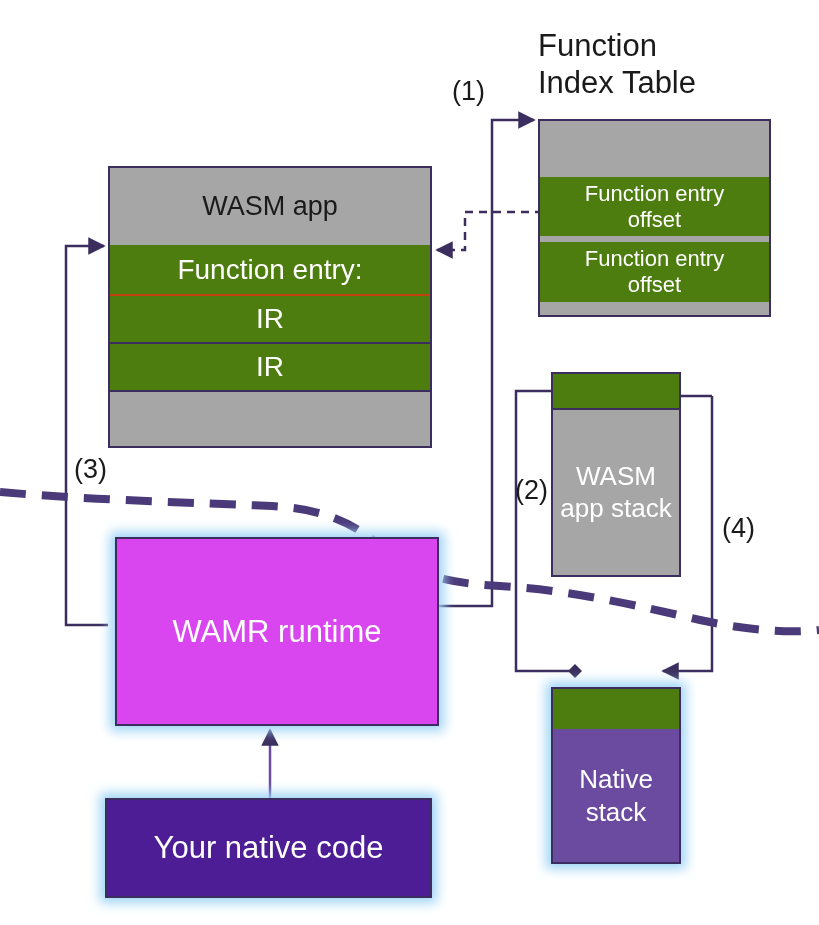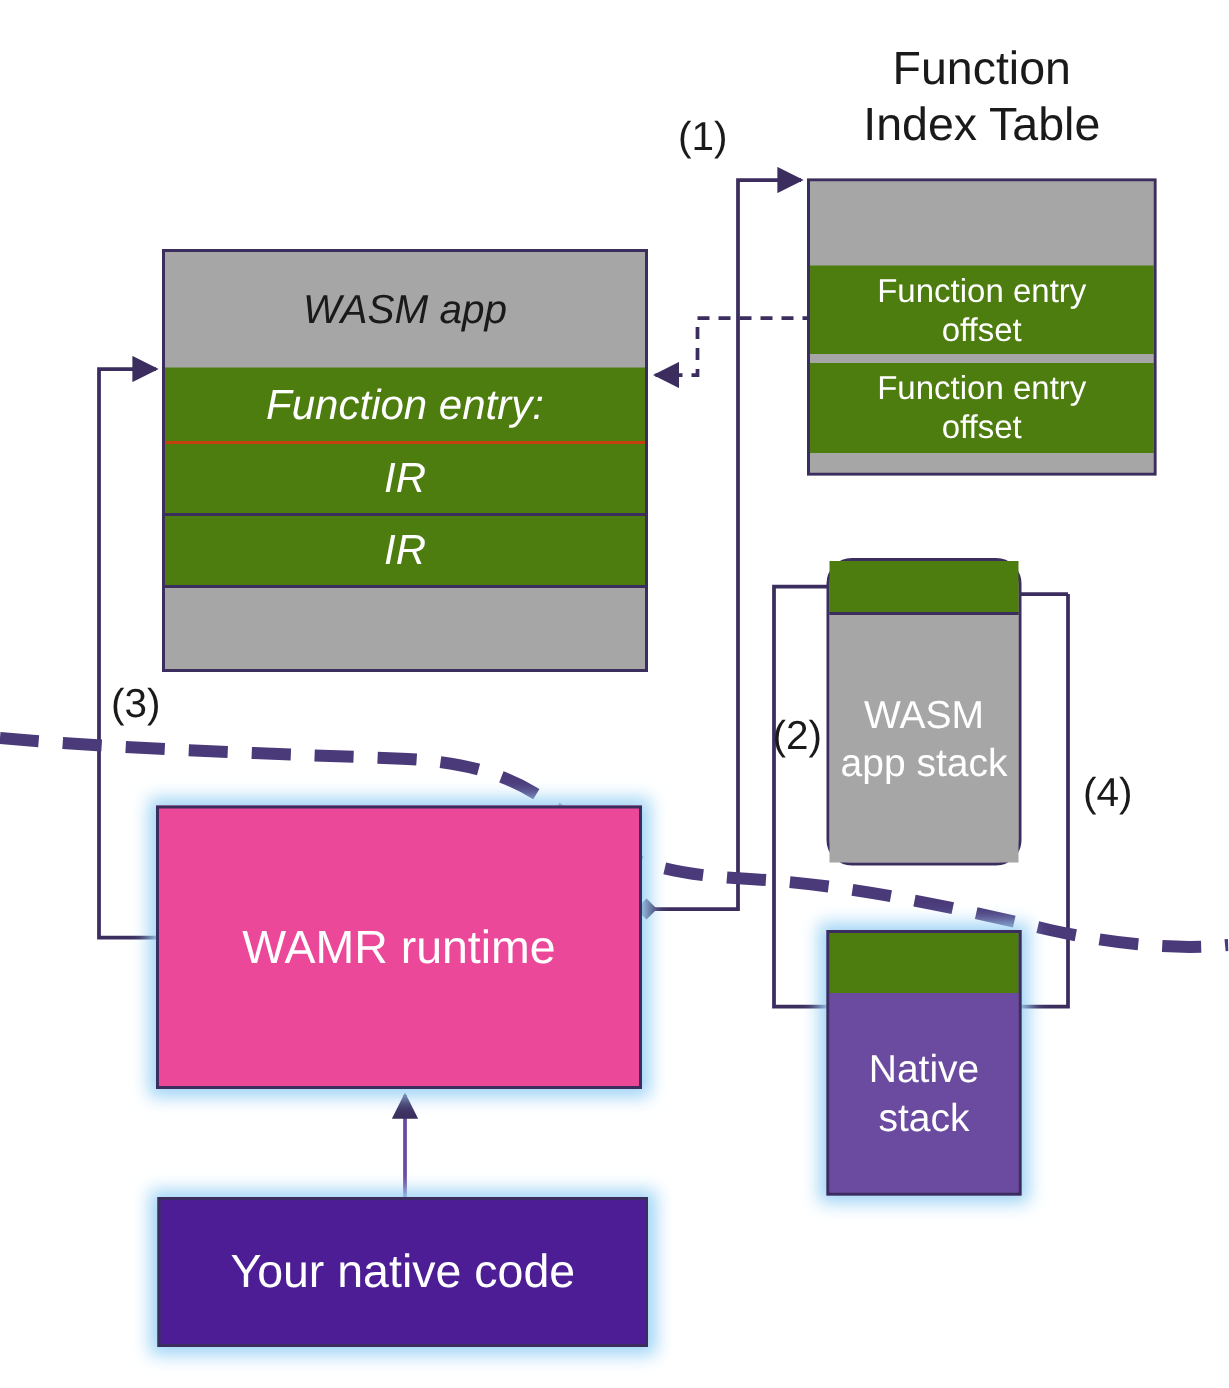--- a/index.html
+++ b/index.html
@@ -52,21 +52,20 @@
     color: #1a1a1a;
     font-size: 27px;
     line-height: 1;
     white-space: nowrap;
   }
   .title-text {
     position: absolute;
     color: #1a1a1a;
     font-size: 31px;
     line-height: 1.18;
-    text-align: center;
     white-space: pre-line;
   }
   .glow {
     box-shadow: 0 0 11px 5px #9FD4F5;
   }
 </style>
 </head>
 <body>
 
 <div id="stage">
@@ -133,57 +132,57 @@
     <div class="seg cyan" style="top:56px; height:59px; font-size:22px; line-height:1.16;">
       <span class="txt-white" style="display:block; width:150px;">Function entry offset</span>
     </div>
     <div class="seg gray" style="top:115px; height:6px;"></div>
     <div class="seg cyan" style="top:121px; height:60px; font-size:22px; line-height:1.16;">
       <span class="txt-white" style="display:block; width:150px;">Function entry offset</span>
     </div>
     <div class="seg gray" style="top:181px; height:13px;"></div>
   </div>
 
-  <div class="box" style="left:108px; top:166px; width:324px; height:282px; background:#A6A6A6;font-style:italic;">
+  <div class="box" style="left:108px; top:166px; width:324px; height:282px; background:#A6A6A6;">
     <div class="seg gray" style="top:0px; height:77px; font-size:27px;">
       <span class="txt-dark">WASM app</span>
     </div>
     <div class="seg cyan" style="top:77px; height:51px; font-size:28px; border-bottom:2px solid #c2410c;">
       <span class="txt-white">Function entry:</span>
     </div>
     <div class="seg cyan" style="top:128px; height:48px; font-size:28px; border-bottom:2px solid #3B2E5E;">
       <span class="txt-white">IR</span>
     </div>
     <div class="seg cyan" style="top:176px; height:48px; font-size:28px; border-bottom:2px solid #3B2E5E;">
       <span class="txt-white">IR</span>
     </div>
     <div class="seg gray" style="top:224px; height:54px;"></div>
   </div>
 
-  <div class="box" style="left:551px; top:372px; width:130px; height:205px; background:#A6A6A6;border-radius:17px;">
+  <div class="box" style="left:551px; top:372px; width:130px; height:205px; background:#A6A6A6;">
     <div class="seg cyan" style="top:0px; height:36px; border-bottom:2px solid #3B2E5E;">
       <span class="txt-white"></span>
     </div>
     <div class="seg gray" style="top:36px; height:165px; font-size:26px; line-height:1.2; white-space:pre-line;">
       <span class="txt-white">WASM
 app stack</span>
     </div>
   </div>
 
-  <div class="box glow" style="left:551px; top:620px; width:130px; height:177px; background:#6A4BA0;">
+  <div class="box glow" style="left:551px; top:687px; width:130px; height:177px; background:#6A4BA0;">
     <div class="seg cyan" style="top:0px; height:40px;">
       <span class="txt-white"></span>
     </div>
     <div class="seg purple" style="top:40px; height:133px; font-size:26px; line-height:1.25; white-space:pre-line;">
       <span class="txt-white">Native
 stack</span>
     </div>
   </div>
 
-  <div class="box glow" style="left:104px; top:537px; width:324px; height:189px; background:#ec4899;
+  <div class="box glow" style="left:115px; top:537px; width:324px; height:189px; background:#d946ef;
               display:flex; align-items:center; justify-content:center;">
     <span class="txt-white" style="font-size:31px;">WAMR runtime</span>
   </div>
 
   <div class="box glow" style="left:105px; top:798px; width:327px; height:100px; background:#4c1d95;
               display:flex; align-items:center; justify-content:center;">
     <span class="txt-white" style="font-size:31px;">Your native code</span>
   </div>
 
   <div class="label-step" style="left:452px; top:78px;">(1)</div>

